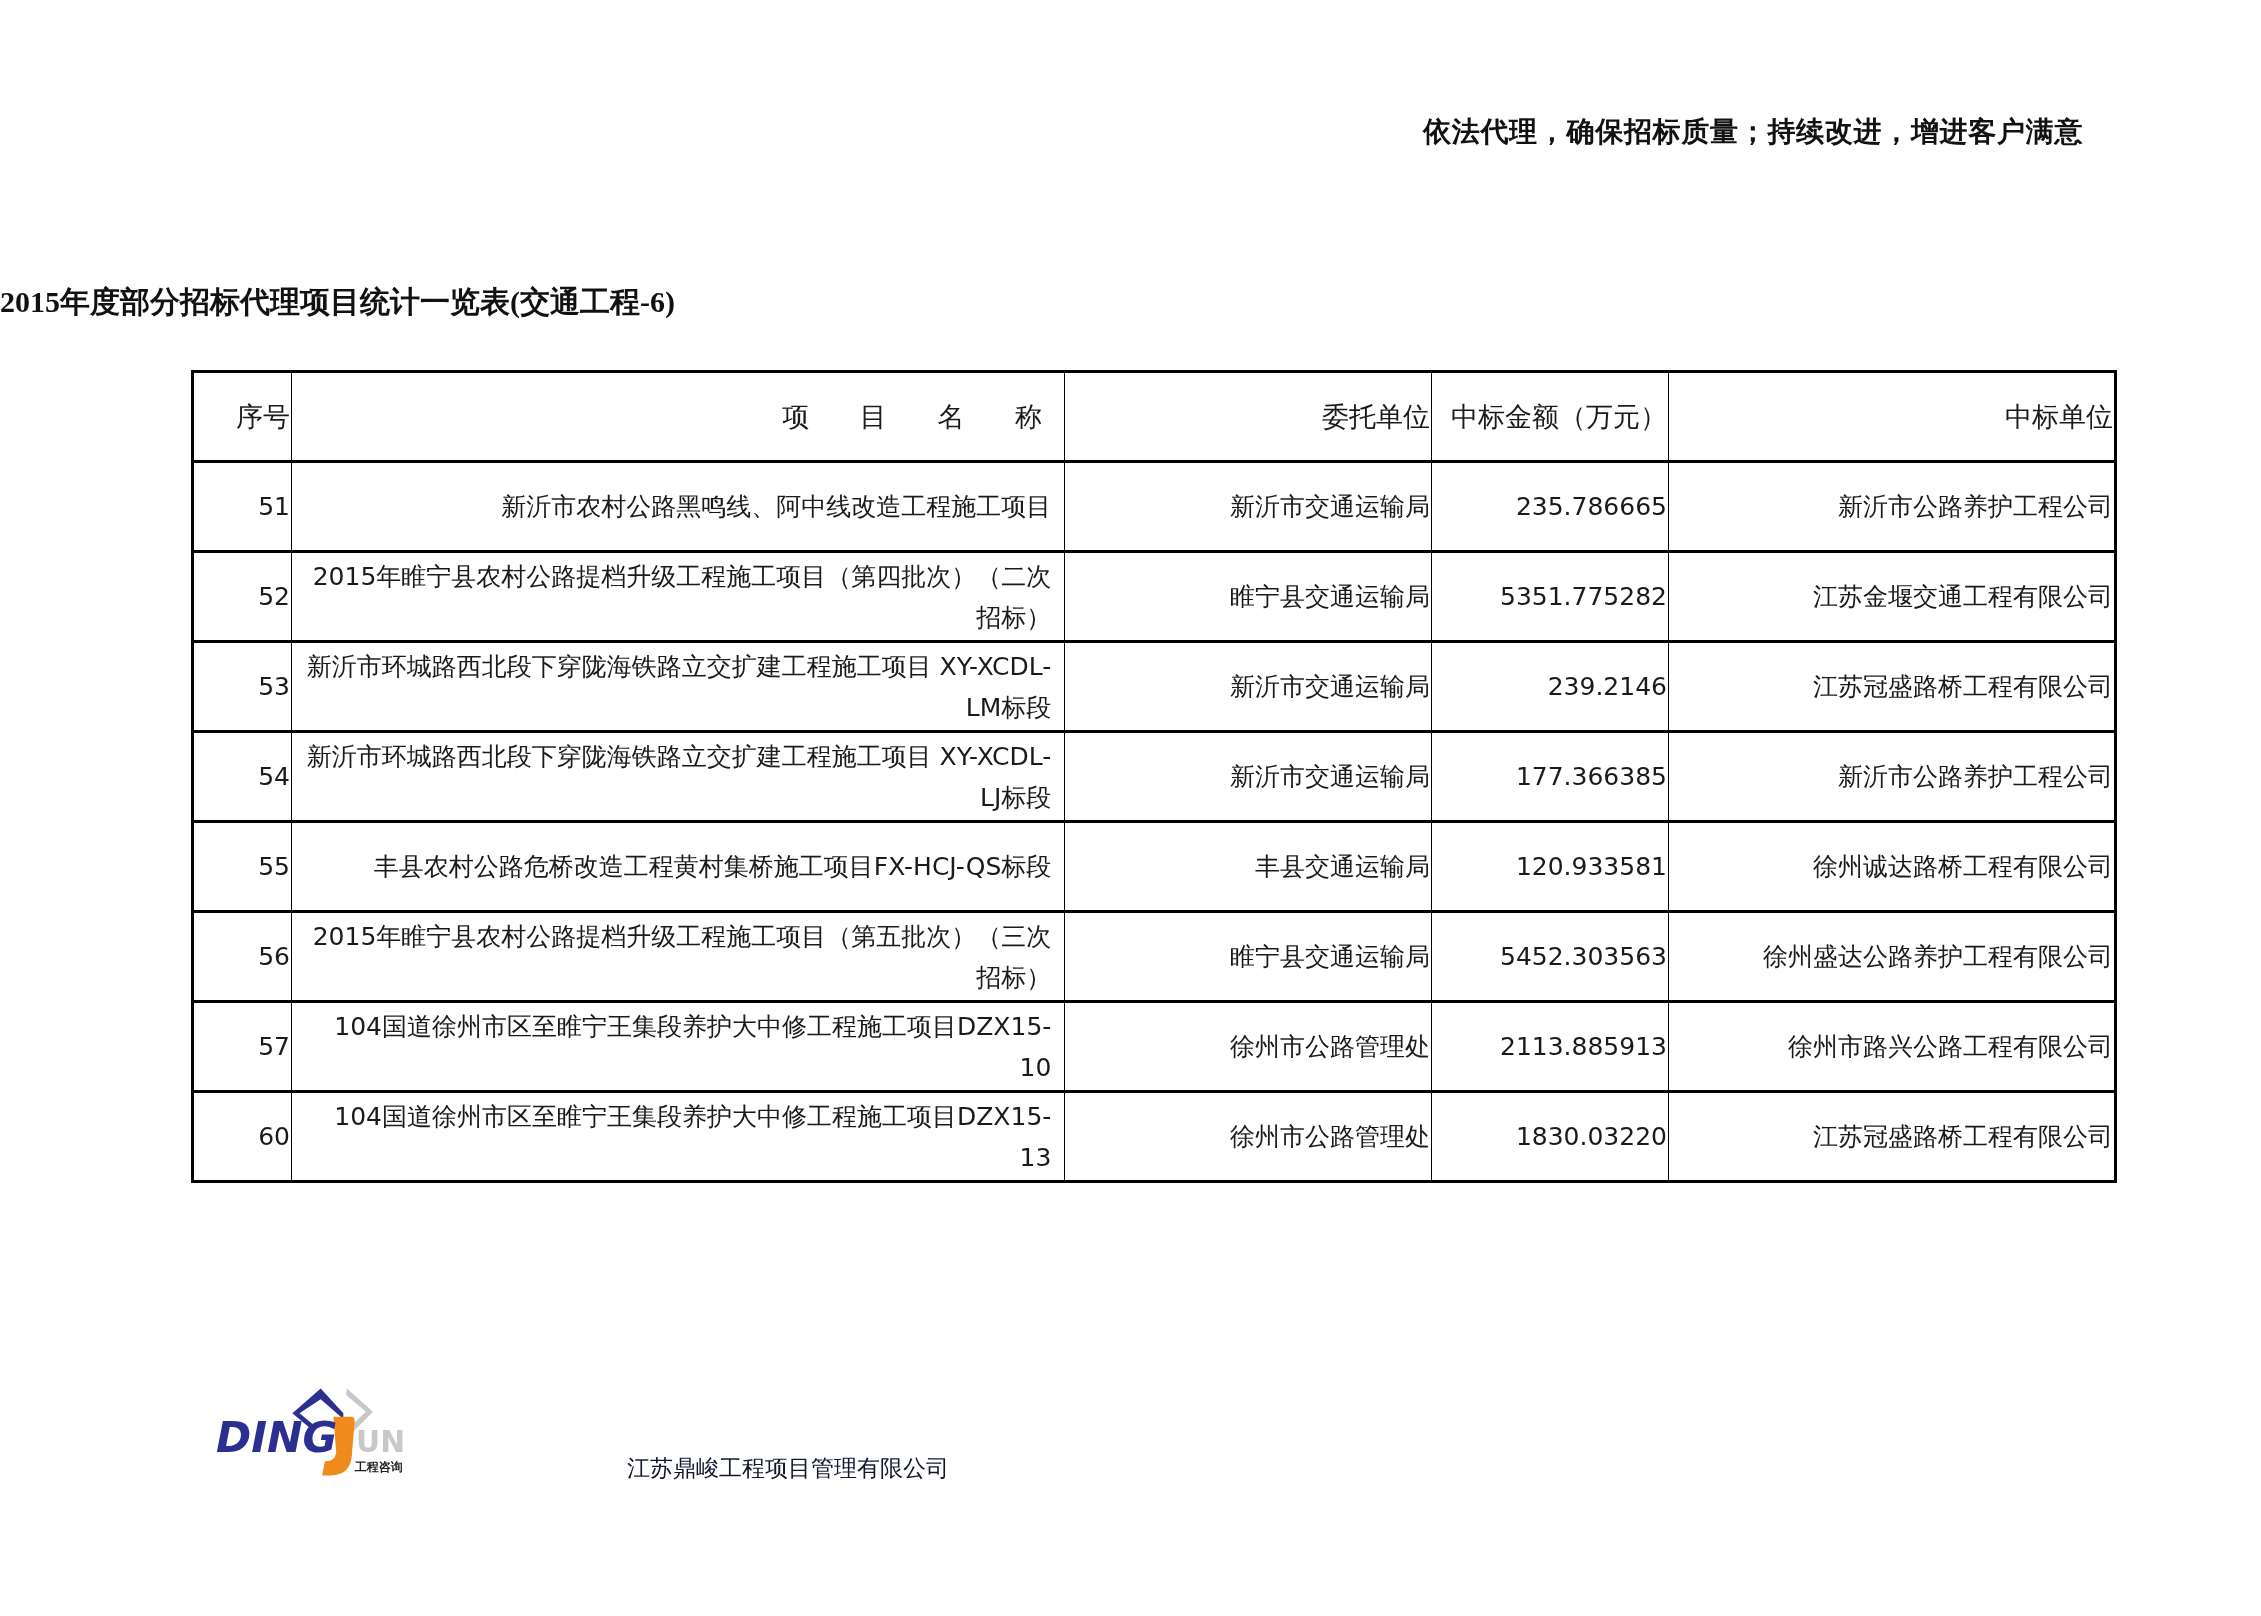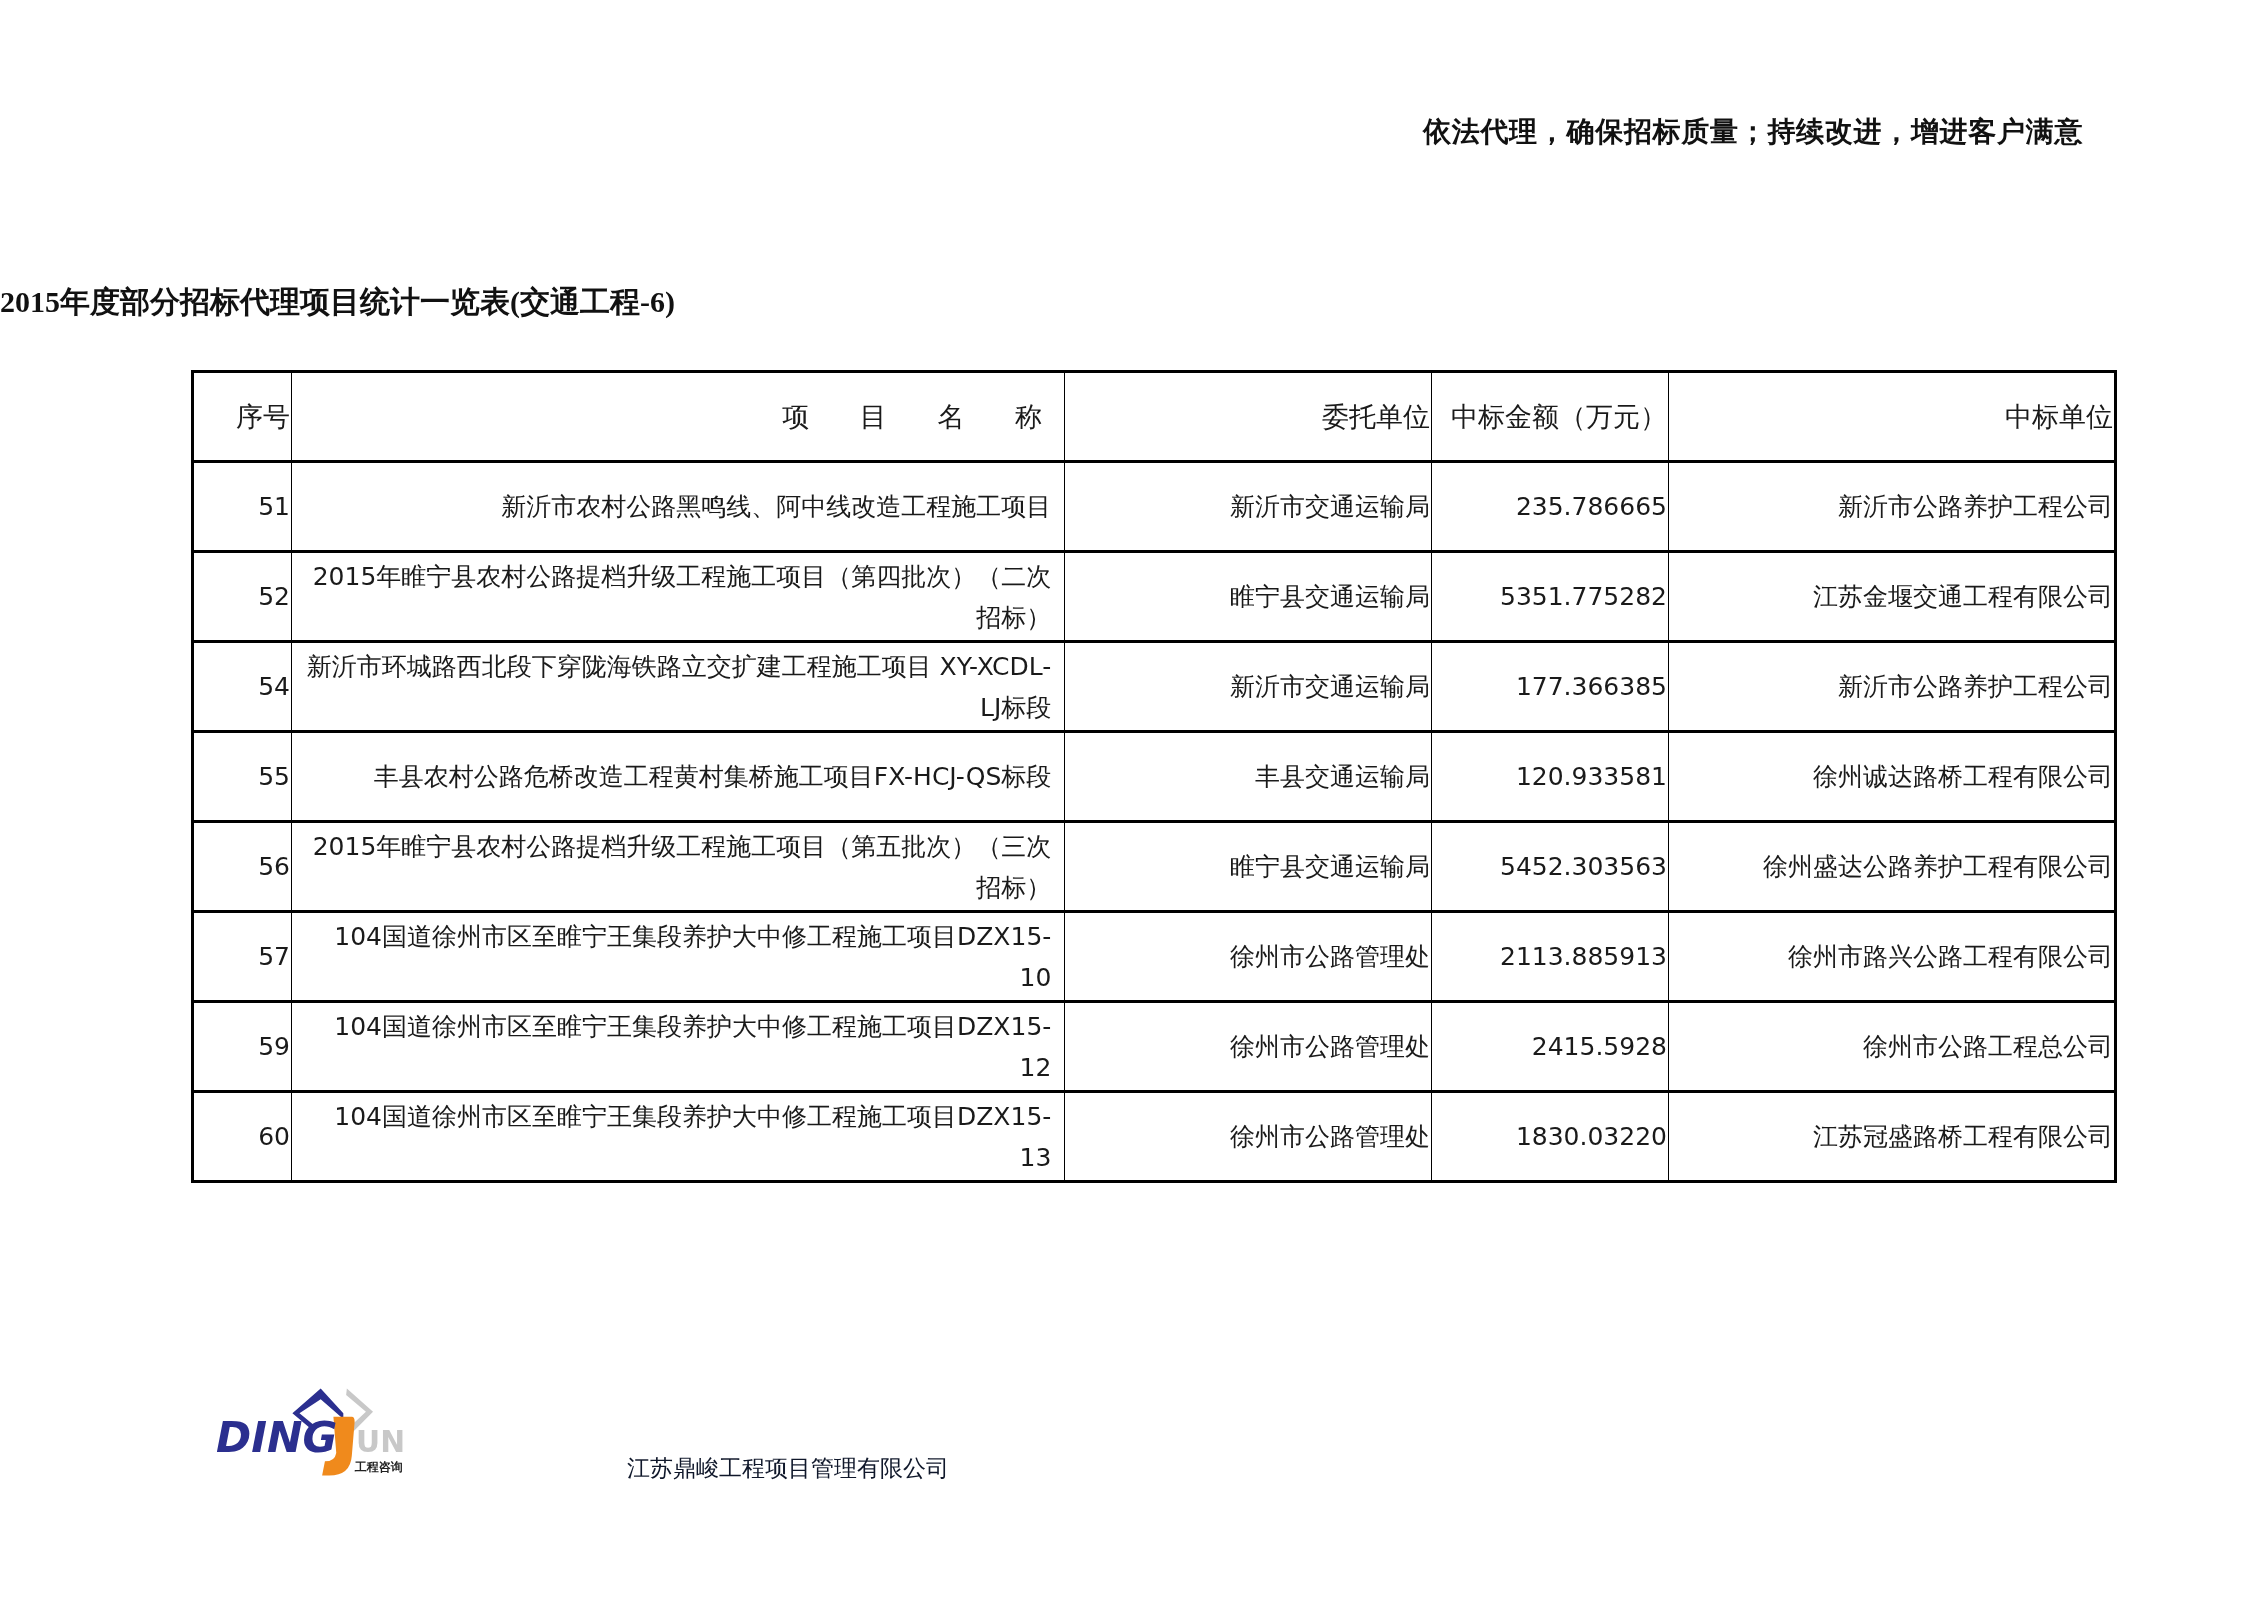--- a/index.html
+++ b/index.html
@@ -57,20 +57,27 @@
     <td class="c-center">新沂市公路养护工程公司</td>
   </tr>
       <tr>
     <td class="c-idx">52</td>
     <td class="c-name">2015年睢宁县农村公路提档升级工程施工项目（第四批次）（二次招标）</td>
     <td class="c-center">睢宁县交通运输局</td>
     <td class="c-center">5351.775282</td>
     <td class="c-center">江苏金堰交通工程有限公司</td>
   </tr>
       <tr>
+    <td class="c-idx">53</td>
+    <td class="c-name">新沂市环城路西北段下穿陇海铁路立交扩建工程施工项目 XY-XCDL-LM标段</td>
+    <td class="c-center">新沂市交通运输局</td>
+    <td class="c-center">239.2146</td>
+    <td class="c-center">江苏冠盛路桥工程有限公司</td>
+  </tr>
+      <tr>
     <td class="c-idx">54</td>
     <td class="c-name">新沂市环城路西北段下穿陇海铁路立交扩建工程施工项目 XY-XCDL-LJ标段</td>
     <td class="c-center">新沂市交通运输局</td>
     <td class="c-center">177.366385</td>
     <td class="c-center">新沂市公路养护工程公司</td>
   </tr>
       <tr>
     <td class="c-idx">55</td>
     <td class="c-name">丰县农村公路危桥改造工程黄村集桥施工项目FX-HCJ-QS标段</td>
     <td class="c-center">丰县交通运输局</td>
@@ -85,27 +92,20 @@
     <td class="c-center">徐州盛达公路养护工程有限公司</td>
   </tr>
       <tr>
     <td class="c-idx">57</td>
     <td class="c-name">104国道徐州市区至睢宁王集段养护大中修工程施工项目DZX15-10</td>
     <td class="c-center">徐州市公路管理处</td>
     <td class="c-center">2113.885913</td>
     <td class="c-center">徐州市路兴公路工程有限公司</td>
   </tr>
       <tr>
-    <td class="c-idx">59</td>
-    <td class="c-name">104国道徐州市区至睢宁王集段养护大中修工程施工项目DZX15-12</td>
-    <td class="c-center">徐州市公路管理处</td>
-    <td class="c-center">2415.5928</td>
-    <td class="c-center">徐州市公路工程总公司</td>
-  </tr>
-      <tr>
     <td class="c-idx">60</td>
     <td class="c-name">104国道徐州市区至睢宁王集段养护大中修工程施工项目DZX15-13</td>
     <td class="c-center">徐州市公路管理处</td>
     <td class="c-center">1830.03220</td>
     <td class="c-center">江苏冠盛路桥工程有限公司</td>
   </tr>
     </tbody>
 </table>
 
 <div class="logo">

